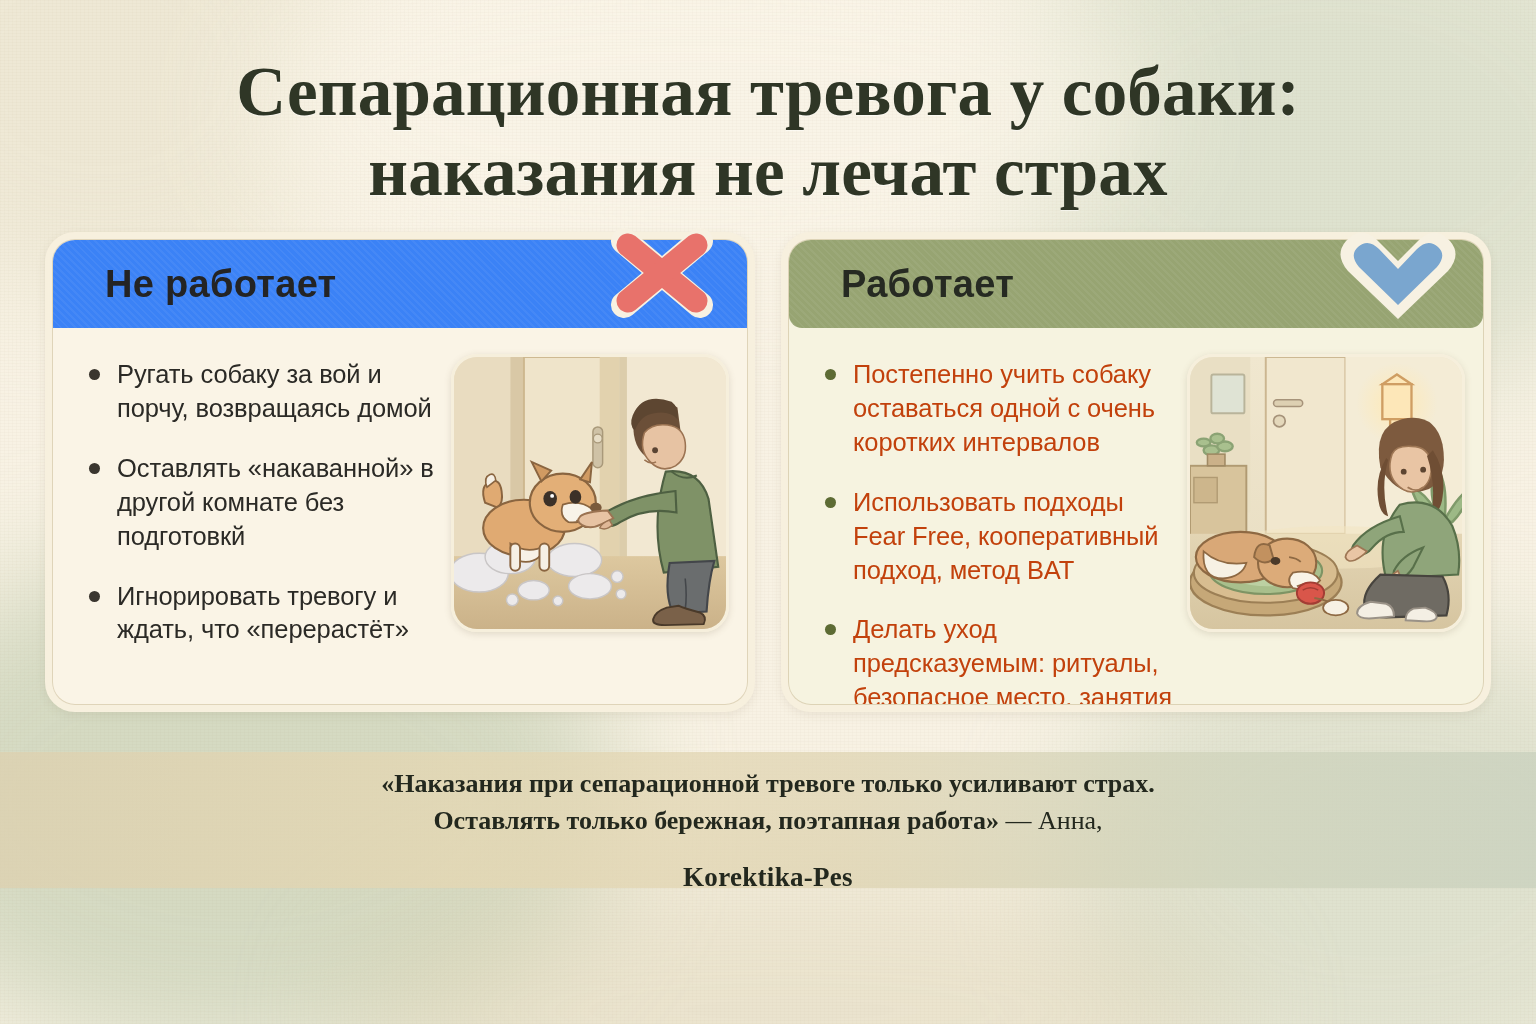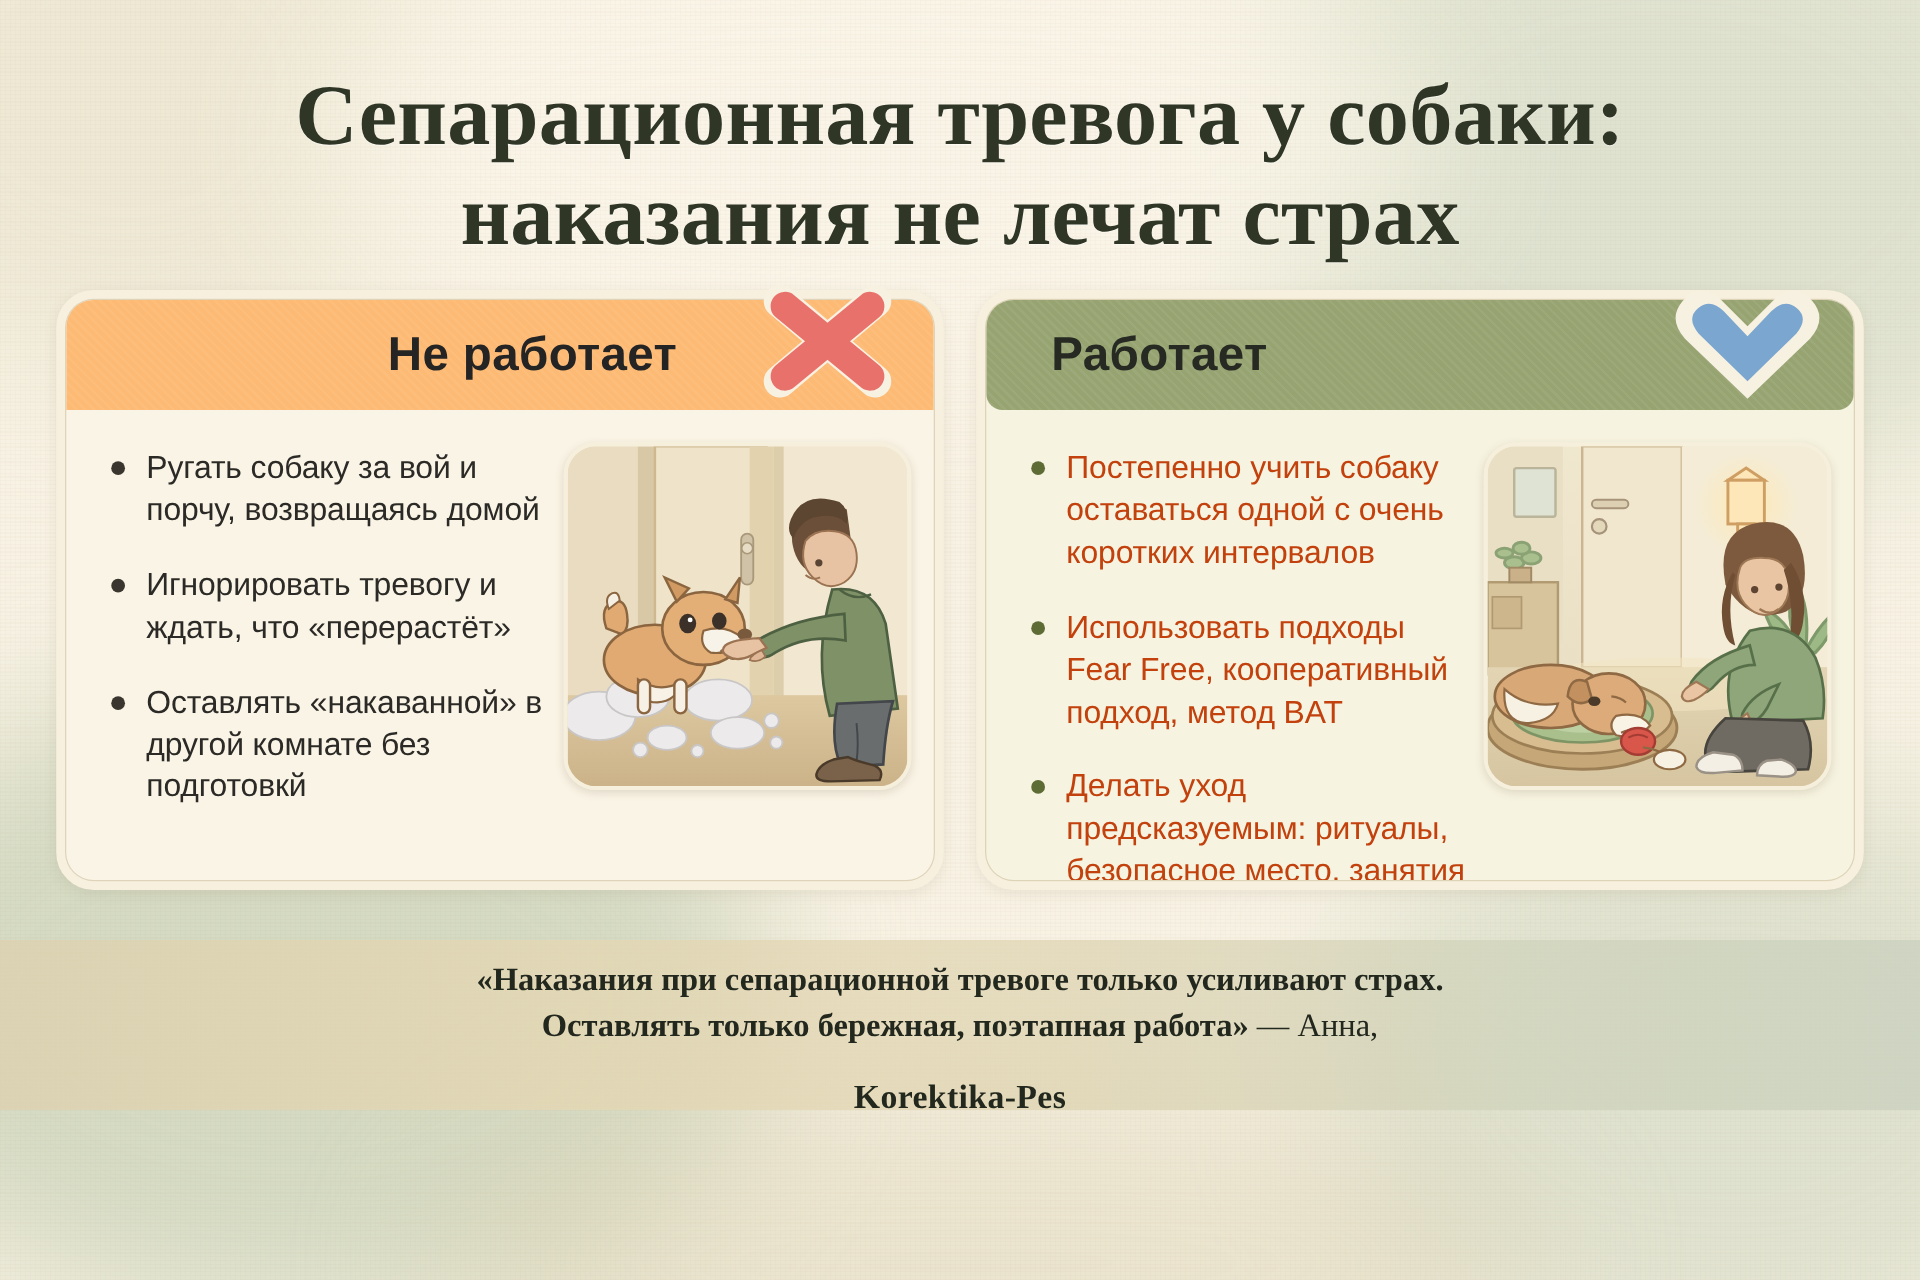--- a/index.html
+++ b/index.html
@@ -62,21 +62,21 @@
   }
   .card-left  { left:45px; }
   .card-right { left:781px; }
 
   .card-header {
     height:88px;
     display:flex; align-items:center;
     padding-left:52px;
     position:relative;
   }
-  .card-left .card-header  { background:#fdba74;justify-content:center; }
+  .card-left .card-header  { background:#3b82f6; }
   .card-right .card-header { background:#97a472;border-radius:13px; }
   .card-header::after{
     content:"";
     position:absolute; inset:0;
     background-image:repeating-linear-gradient(45deg, rgba(255,255,255,.05) 0 2px, transparent 2px 5px);
     pointer-events:none;
   }
   .card-title {
     font-size:38px;
     font-weight:700;
@@ -185,22 +185,22 @@
 </h1>
 
 <section class="card card-left">
   <div class="card-inner">
     <div class="card-header">
       <span class="card-title">Не работает</span>
     </div>
     <div class="card-body">
       <ul class="bullets">
         <li>Ругать собаку за вой и порчу, возвращаясь домой</li>
+        <li>Оставлять «накаванной» в другой комнате без подготовкй</li>
         <li>Игнорировать тревогу и ждать, что «перерастёт»</li>
-        <li>Оставлять «накаванной» в другой комнате без подготовкй</li>
       </ul>
 
       <div class="illus">
         <svg viewBox="0 0 280 280" preserveAspectRatio="xMidYMid slice">
           <defs>
             <linearGradient id="wallL" x1="0" y1="0" x2="0" y2="1">
               <stop offset="0" stop-color="#eee3cc"></stop>
                 <stop offset="1" stop-color="#e4d6bb"></stop>
             </linearGradient>
             <linearGradient id="floorL" x1="0" y1="0" x2="0" y2="1">

